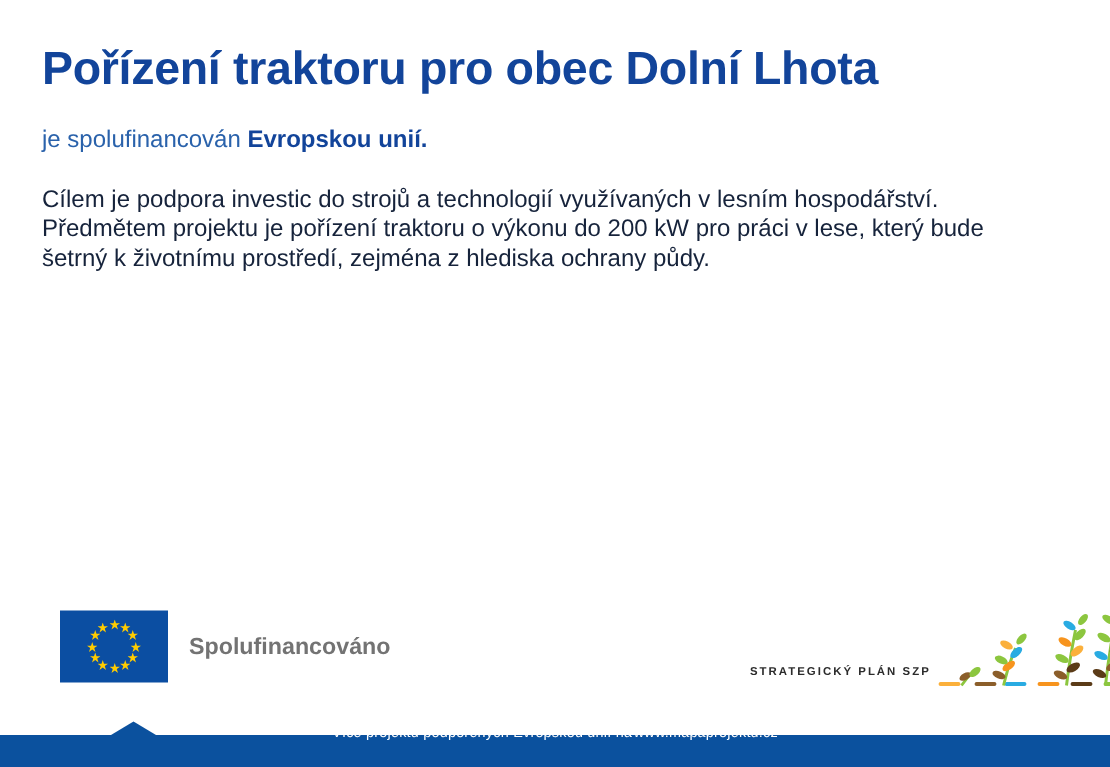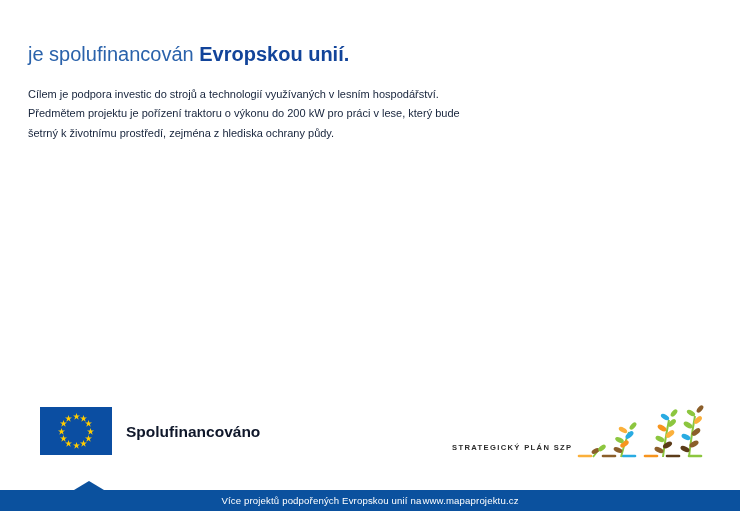--- a/index.html
+++ b/index.html
@@ -40,32 +40,32 @@
     font-size: 31px;
     line-height: 39px;
     font-weight: 700;
     color: #12449a;
     margin: 0;
     max-width: 625px;
     letter-spacing: -0.2px;
   }
   .cofin-line {
     margin: 18px 0 0 0;
-    font-size: 20px;
+    font-size: 16px;
     line-height: 21px;
     color: #2a62ab;
     font-weight: 400;
   }
   .cofin-line .strong {
     font-weight: 700;
     color: #12449a;
   }
   .body-text {
     margin: 20px 0 0 0;
-    font-size: 11px;
+    font-size: 16px;
     line-height: 19.4px;
     color: #16233b;
     max-width: 640px;
   }
   .body-text p { margin: 0; }
 
   
   .eu-block {
     position: absolute;
     left: 40px;
@@ -85,21 +85,21 @@
     position: absolute;
     width: 7px;
     height: 7px;
     color: #ffcc00;
     font-size: 9px;
     line-height: 7px;
     text-align: center;
   }
   .eu-star svg { display: block; }
   .eu-text {
-    color: #0f172a;
+    color: #737373;
     font-size: 15.5px;
     line-height: 19px;
     font-weight: 700;
     white-space: nowrap;
   }
 
   
   .szp-block {
     position: absolute;
     left: 452px;
@@ -108,20 +108,21 @@
     align-items: flex-end;
     gap: 4px;
   }
   .szp-label {
     font-size: 7.6px;
     letter-spacing: 1.35px;
     color: #2b2b2b;
     font-weight: 700;
     white-space: nowrap;
     padding-bottom: 12px;
+    margin-left: 48px;
   }
   .szp-mark { display: block; }
 
   
   .bottom-bar {
     position: absolute;
     left: 0;
     right: 0;
     bottom: 0;
     height: 21px;
@@ -134,21 +135,21 @@
     width: 0;
     height: 0;
     border-left: 15px solid transparent;
     border-right: 15px solid transparent;
     border-bottom: 9px solid #0b519e;
   }
   .bar-text {
     position: absolute;
     left: 0;
     right: 0;
-    bottom: 0;
+    bottom: 12px;
     height: 21px;
     display: flex;
     align-items: center;
     justify-content: center;
     color: #ffffff;
     font-size: 9.6px;
     letter-spacing: 0.15px;
     white-space: nowrap;
   }
   .bar-text .url {
@@ -157,20 +158,21 @@
   }
 </style>
 </head>
 <body>
 
 <div class="poster">
 
   <div class="content">
 
 
+    <h1 class="headline">Pořízení traktoru pro obec Dolní Lhota</h1>
 
     <p class="cofin-line">
       <span>je spolufinancován</span>
       <span class="strong">Evropskou unií.</span>
     </p>
 
     <div class="body-text">
       <p>Cílem je podpora investic do strojů a technologií využívaných v lesním hospodářství.</p>
       <p>Předmětem projektu je pořízení traktoru o výkonu do 200 kW pro práci v lese, který bude</p>
       <p>šetrný k životnímu prostředí, zejména z hlediska ochrany půdy.</p>

